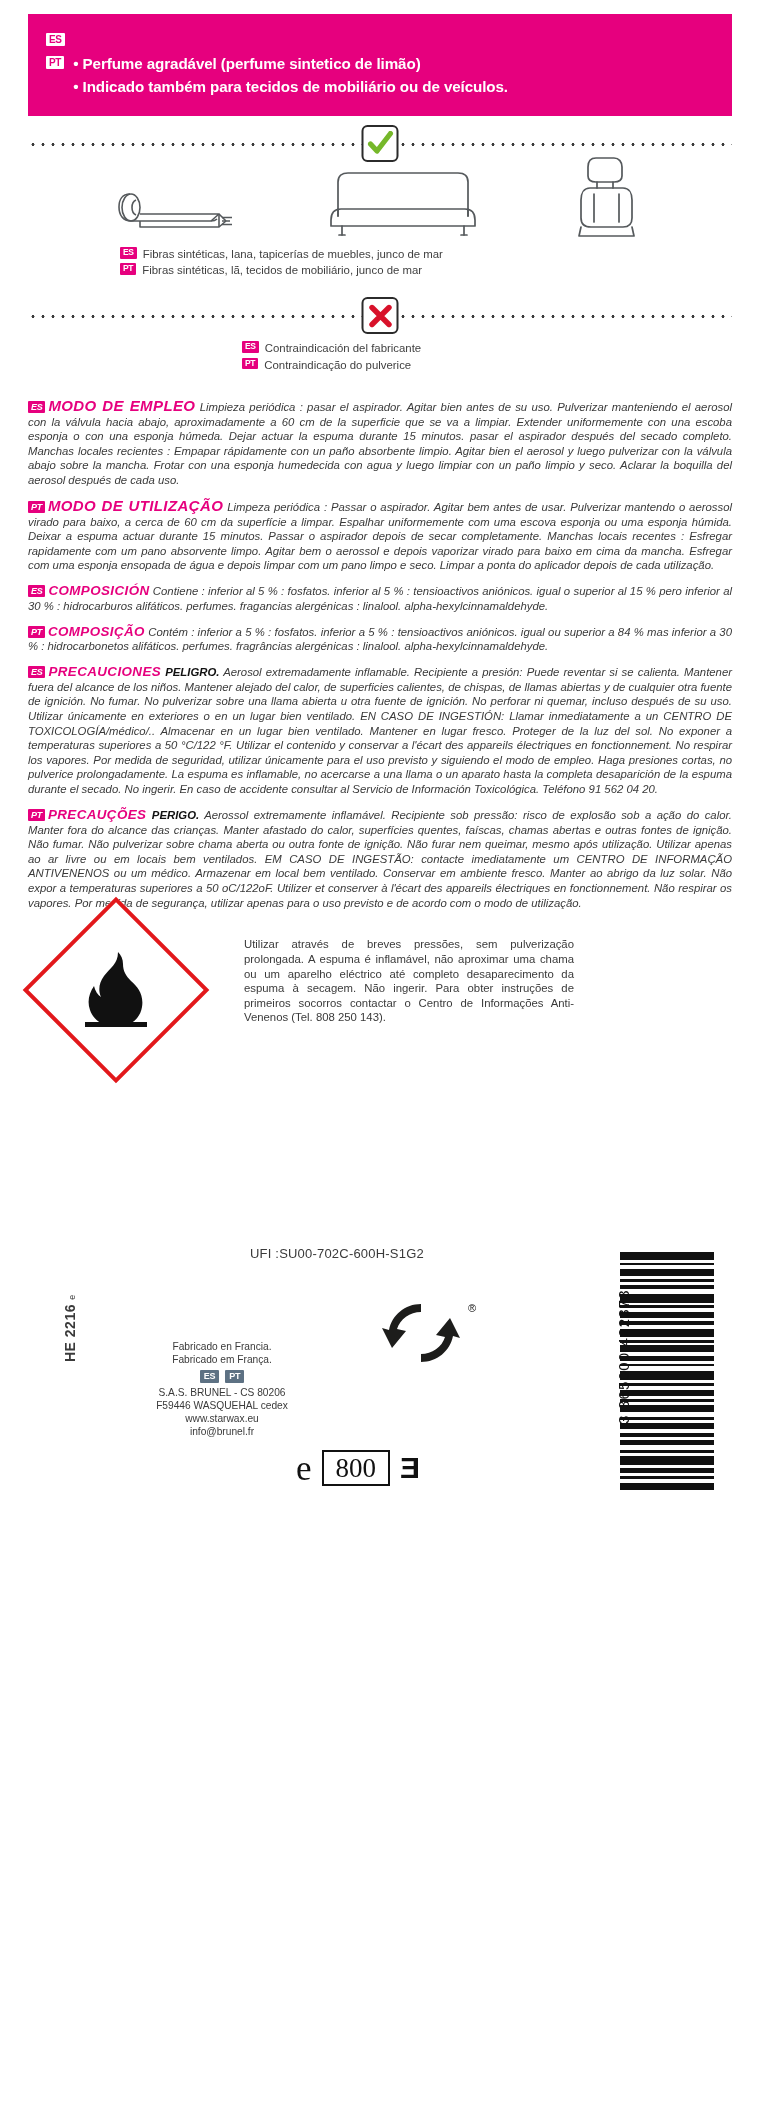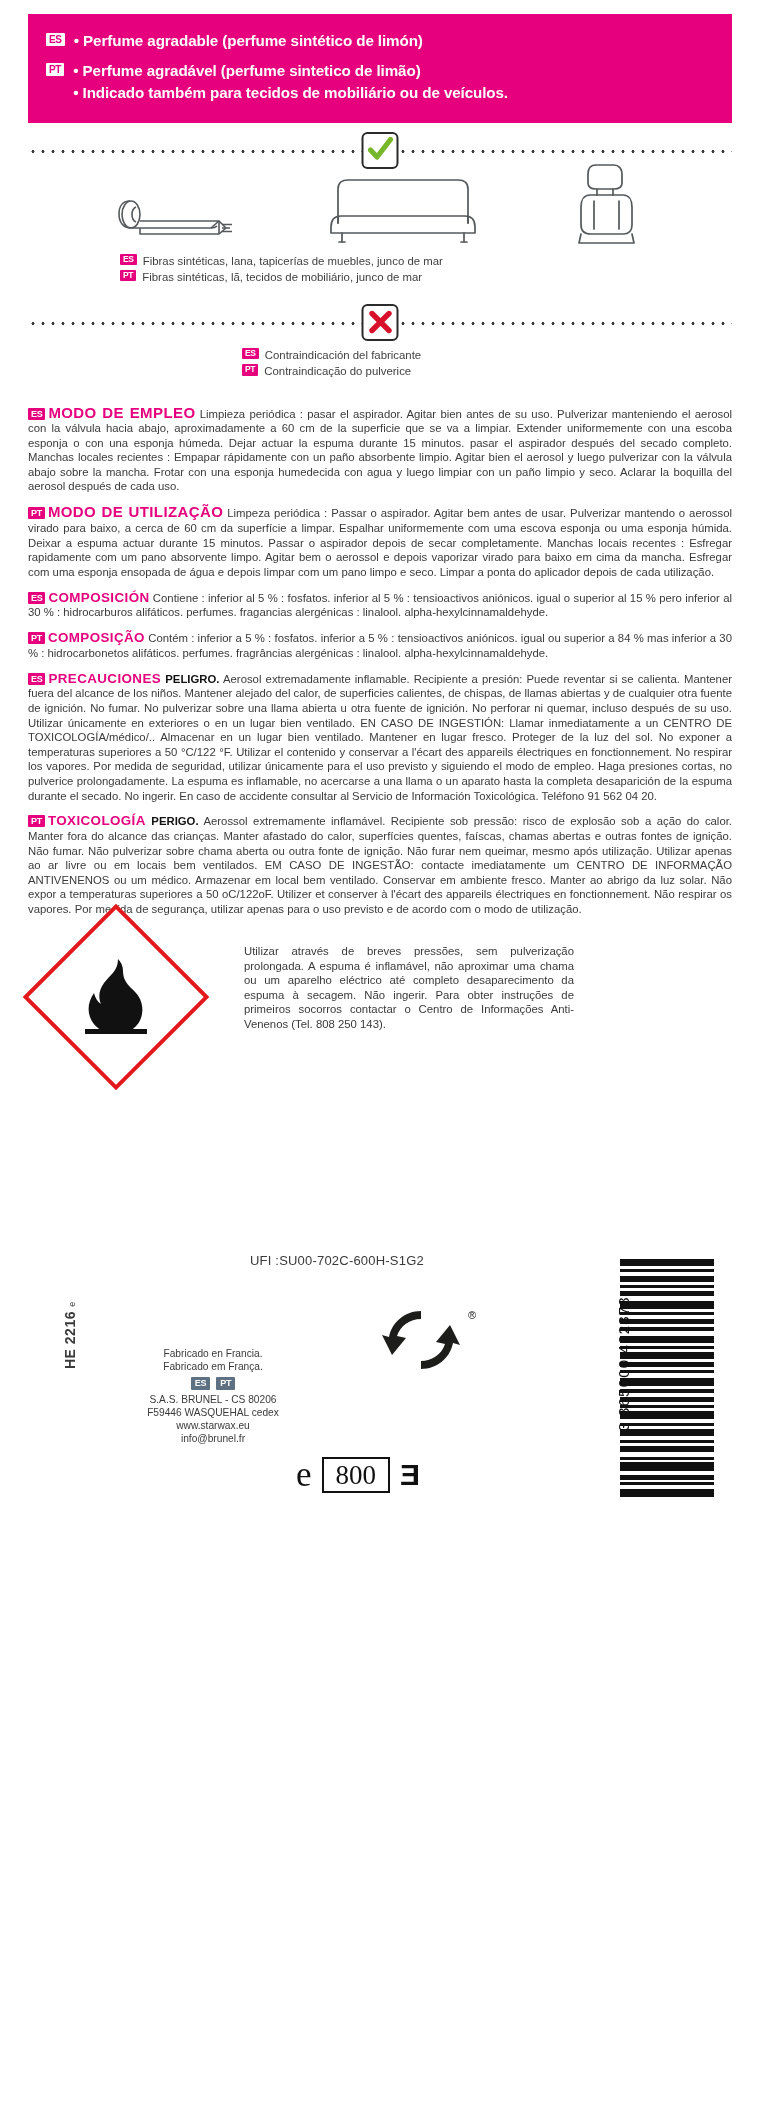--- a/index.html
+++ b/index.html
@@ -72,21 +72,21 @@
   .caption { padding-left:92px; font-size:11.4px; line-height:16px; color:#3f3f3f; }
   .caption .crow { display:flex; align-items:flex-start; }
   .caption .crow .chip { margin:1px 6px 0 0; font-size:8.5px; line-height:11.5px; min-width:12px; }
 
   .xcaption { padding-left:214px; font-size:11.4px; line-height:16.5px; color:#3f3f3f; }
   .xcaption .crow { display:flex; align-items:flex-start; }
   .xcaption .crow .chip { margin:1px 6px 0 0; font-size:8.5px; line-height:11.5px; min-width:12px; }
 
   
   .sections { margin-top:26px; }
-  .sec { margin-bottom:11px; font-size:11.35px; line-height:14.6px; text-align:justify; color:#3a3a3a; }
+  .sec { margin-bottom:11px; font-size:11.35px; line-height:14.6px; text-align:justify; color:#3a3a3a;font-style:italic; }
   .sec .chip { margin-right:3px; font-size:9px; line-height:12px; min-width:13px; vertical-align:1px; }
   .head { color:#e6007e; font-weight:bold; letter-spacing:0.4px; }
   .head.big { font-size:15px; }
   .head.mid { font-size:13.4px; }
   .danger { color:#111111; font-weight:bold; }
 
   
   .bottom { position:relative; height:372px; margin-top:6px; }
 
   .ghs {
@@ -103,21 +103,21 @@
     font-size:11.35px; line-height:14.6px; text-align:justify; color:#3a3a3a;
   }
 
   .recycle { position:absolute; left:352px; top:384px; }
   .volume { position:absolute; left:272px; top:462px; font-size:47px; font-weight:bold; color:#111; letter-spacing:-1px; }
   .estimate { position:absolute; left:268px; top:534px; display:flex; align-items:center; gap:10px; }
   .estimate .eglyph { font-size:35px; line-height:35px; font-family:"Liberation Serif", serif; color:#111; }
   .estimate .ebox { border:2.5px solid #111; padding:1px 12px; font-size:27px; font-family:"Liberation Serif", serif; line-height:30px; color:#111; }
   .estimate .ecap { font-size:30px; font-weight:bold; color:#111; transform:scaleX(-1); display:inline-block; }
 
-  .mfg { position:absolute; left:85px; top:424px; width:200px; text-align:center; font-size:10.2px; line-height:13px; color:#3a3a3a; }
+  .mfg { position:absolute; left:94px; top:424px; width:200px; text-align:center; font-size:10.2px; line-height:13px; color:#3a3a3a; }
   .mfg .flags { margin:4px 0 3px 0; display:flex; justify-content:center; gap:6px; }
   .mfg .flags .chip { font-size:9px; line-height:13px; min-width:18px; padding:0 4px; }
 
   .hecode {
     position:absolute; left:34px; top:446px;
     font-size:14px; font-weight:bold; color:#3a3a3a;
     transform:rotate(-90deg); transform-origin:left top;
     white-space:nowrap; letter-spacing:0.5px;
   }
   .hecode .small { font-size:9px; font-weight:normal; }
@@ -135,21 +135,20 @@
 </style>
 </head>
 <body>
 
 <div class="page">
 
   <div class="banner">
     <div class="row">
       <span class="chip white">ES</span>
       <div class="lines">
-        <div>• Perfume agradable (perfume sintético de limón)</div>
       </div>
     </div>
     <div class="spacer"></div>
     <div class="row">
       <span class="chip white">PT</span>
       <div class="lines">
         <div>• Perfume agradável (perfume sintetico de limão)</div>
         <div>• Indicado também para tecidos de mobiliário ou de veículos.</div>
       </div>
     </div>
@@ -252,21 +251,21 @@
       <span>Contém : inferior a 5 % : fosfatos. inferior a 5 % : tensioactivos aniónicos. igual ou superior a 84 % mas inferior a 30 % : hidrocarbonetos alifáticos. perfumes. fragrâncias alergénicas : linalool. alpha-hexylcinnamaldehyde.</span>
     </p>
 
     <p class="sec">
       <span class="chip">ES</span><span class="head mid">PRECAUCIONES</span>
       <span class="danger">PELIGRO.</span>
       <span>Aerosol extremadamente inflamable. Recipiente a presión: Puede reventar si se calienta. Mantener fuera del alcance de los niños. Mantener alejado del calor, de superficies calientes, de chispas, de llamas abiertas y de cualquier otra fuente de ignición. No fumar. No pulverizar sobre una llama abierta u otra fuente de ignición. No perforar ni quemar, incluso después de su uso. Utilizar únicamente en exteriores o en un lugar bien ventilado. EN CASO DE INGESTIÓN: Llamar inmediatamente a un CENTRO DE TOXICOLOGÍA/médico/.. Almacenar en un lugar bien ventilado. Mantener en lugar fresco. Proteger de la luz del sol. No exponer a temperaturas superiores a 50 °C/122 °F. Utilizar el contenido y conservar a l'écart des appareils électriques en fonctionnement. No respirar los vapores. Por medida de seguridad, utilizar únicamente para el uso previsto y siguiendo el modo de empleo. Haga presiones cortas, no pulverice prolongadamente. La espuma es inflamable, no acercarse a una llama o un aparato hasta la completa desaparición de la espuma durante el secado. No ingerir. En caso de accidente consultar al Servicio de Información Toxicológica. Teléfono 91 562 04 20.</span>
     </p>
 
     <p class="sec" style="margin-bottom:4px;">
-      <span class="chip">PT</span><span class="head mid">TOXICOLOGÍA</span>
+      <span class="chip">PT</span><span class="head mid">PRECAUÇÕES</span>
       <span class="danger">PERIGO.</span>
       <span>Aerossol extremamente inflamável. Recipiente sob pressão: risco de explosão sob a ação do calor. Manter fora do alcance das crianças. Manter afastado do calor, superfícies quentes, faíscas, chamas abertas e outras fontes de ignição. Não fumar. Não pulverizar sobre chama aberta ou outra fonte de ignição. Não furar nem queimar, mesmo após utilização. Utilizar apenas ao ar livre ou em locais bem ventilados. EM CASO DE INGESTÃO: contacte imediatamente um CENTRO DE INFORMAÇÃO ANTIVENENOS ou um médico. Armazenar em local bem ventilado. Conservar em ambiente fresco. Manter ao abrigo da luz solar. Não expor a temperaturas superiores a 50 oC/122oF. Utilizer et conserver à l'écart des appareils électriques en fonctionnement. Não respirar os vapores. Por medida de segurança, utilizar apenas para o uso previsto e de acordo com o modo de utilização.</span>
     </p>
   </div>
 
   <div class="bottom">
 
     <div class="ghs">
       <div class="ghs-inner">
         <svg width="74" height="80" viewBox="0 0 74 80">

